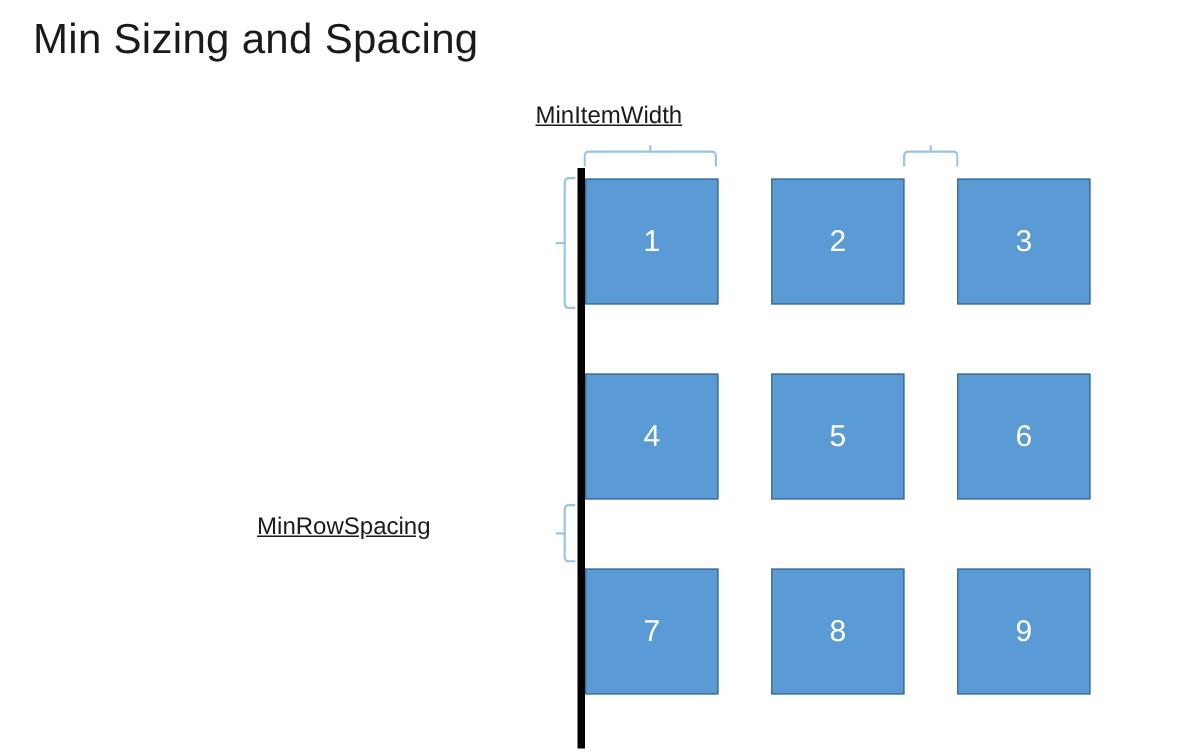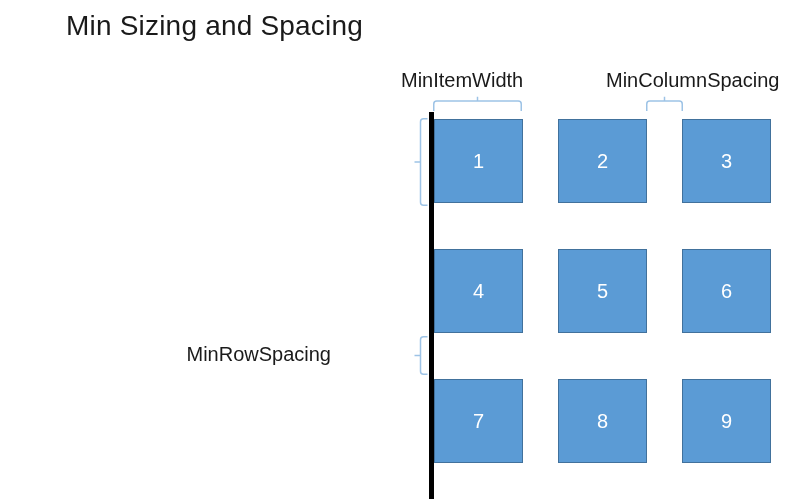--- a/index.html
+++ b/index.html
@@ -7,38 +7,38 @@
     padding: 0;
     background: #ffffff;
     font-family: "Liberation Sans", sans-serif;
   }
   .canvas {
     position: relative;
     width: 750px;
     height: 502px;
     background: #ffffff;
     overflow: hidden;
-    margin-left: 44px;
   }
   .slide-title {
     position: absolute;
     left: 22px;
     top: 10px;
     margin: 0;
     font-size: 28px;
     font-weight: 400;
     color: var(--text, #1a1a1a);
     white-space: nowrap;
     letter-spacing: 0.2px;
   }
   .label {
     position: absolute;
-    font-size: 20px;
+    font-size: 16px;
     color: var(--text, #1a1a1a);
     white-space: nowrap;
+    text-decoration: underline;
   }
   .lbl-miw { left: 357px; top: 69px; }
   .lbl-mcs { left: 562px; top: 69px; }
   .lbl-mih { right: 448px; top: 147px; text-align: right; }
   .lbl-mrs { right: 463px; top: 343px; text-align: right; }
   .brace { position: absolute; }
   .brace path {
     stroke: var(--brace, #9DC3E6);
     stroke-width: 1.5;
     fill: none;
@@ -80,21 +80,20 @@
 </style>
 </head>
 <body>
 
 <div class="canvas">
 
   <h1 class="slide-title">Min Sizing and Spacing</h1>
 
   <div class="label lbl-miw">MinItemWidth</div>
 
-  <div class="label lbl-mcs">MinColumnSpacing</div>
 
 
   <div class="label lbl-mrs">MinRowSpacing</div>
 
   <svg class="brace brace-miw" width="89" height="16" viewBox="0 0 89 16">
     <path d="M0.75,15 L0.75,8 Q0.75,5 3.75,5 L85.25,5 Q88.25,5 88.25,8 L88.25,15"></path>
     <path d="M44.5,5 L44.5,0.75"></path>
   </svg>
 
   <svg class="brace brace-mcs" width="37" height="16" viewBox="0 0 37 16">

